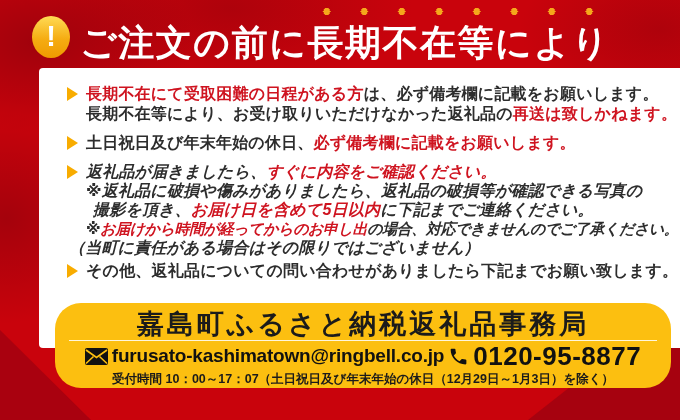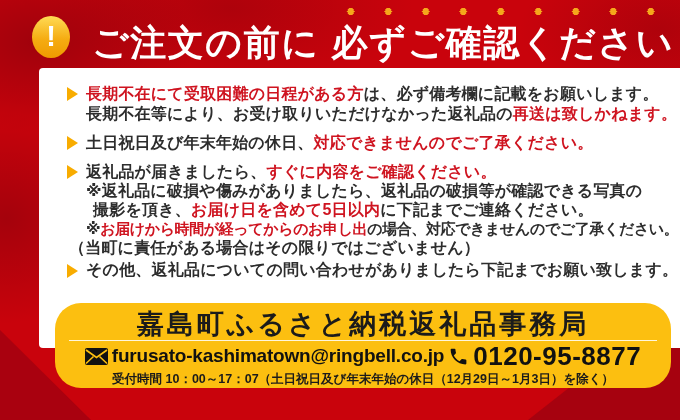--- a/index.html
+++ b/index.html
@@ -20,32 +20,32 @@
     clip-path:polygon(100% 8%,100% 100%,20% 100%);}
 
   
   .header{position:absolute;left:0;top:0;width:680px;height:68px;z-index:3;}
   .badge{position:absolute;left:32px;top:16px;width:38px;height:42px;border-radius:50%;
     background:linear-gradient(180deg,#ffdb55 0%,#f5ac12 55%,#ef9a00 100%);
     display:flex;align-items:center;justify-content:center;}
   .badge span{color:#fff;font-weight:bold;font-size:29px;line-height:1;transform:translateY(-1px);}
   .title{position:absolute;left:80px;top:6px;white-space:nowrap;color:#fff;font-weight:bold;
     font-size:36px;letter-spacing:1.5px;}
-  .title .plain,.title .emph{display:inline-block;padding-top:13px;margin-left:12px;}
+  .title .plain,.title .emph{display:inline-block;padding-top:13px;}
   .title .emph{background-image:radial-gradient(circle 3.5px at 50% 5.5px,#f5a71b 99%,rgba(245,167,27,0) 100%);
     background-size:37.5px 12px;background-repeat:repeat-x;background-position:0 0;}
 
   
   .panel{position:absolute;left:15px;top:68px;width:650px;height:280px;background:#fff;border-radius:4px;
     z-index:2;box-sizing:border-box;padding:16px 10px 0 28px;margin-left:24px;}
   .notice-block + .notice-block{margin-top:9px;}
-  .notice-block:nth-child(4){margin-top:4px;font-family:Liberation Mono, monospace;}
+  .notice-block:nth-child(4){margin-top:4px;}
   .notice-line{display:flex;align-items:flex-start;line-height:20px;font-size:16px;font-weight:bold;
     color:#2d2d2d;letter-spacing:.2px;white-space:nowrap;}
-  .notice-block:nth-child(3) .notice-line{line-height:19px;}
+  .notice-block:nth-child(3) .notice-line{line-height:19px;font-style:italic;}
   .tri{flex:none;width:0;height:0;margin:3px 8px 0 0;
     border-top:7px solid transparent;border-bottom:7px solid transparent;border-left:11px solid #f8ac00;}
   .ind1{padding-left:19px;}
   .ind2{padding-left:26px;}
   .ind-1{padding-left:2px;}
   .tight{font-size:15px;letter-spacing:-.4px;}
   .seg-red{color:#cf1420;}
   .seg-black{color:#2d2d2d;}
 
   
@@ -65,39 +65,39 @@
 <div class="stage">
   <div class="texture"></div>
   <div class="wedge-bl"></div>
   <div class="wedge-br"></div>
 
   <div class="header">
     <div class="badge">
       <span>!</span>
     </div>
     <div class="title">
-      <span class="plain">ご注文の前に</span><span class="emph">必ずご確認ください</span>
+      <span class="plain">ご注文の前に</span><span class="emph">長期不在等により</span>
     </div>
   </div>
 
   <div class="panel">
     <div>
         <div class="notice-block">
           <div class="notice-line ind0">
             <span class="tri"></span>
             <span><span class="seg-red">長期不在にて受取困難の日程がある方</span><span class="seg-black">は、必ず備考欄に記載をお願いします。</span></span>
           </div>
           <div class="notice-line ind1">
             <span><span class="seg-black">長期不在等により、お受け取りいただけなかった返礼品の</span><span class="seg-red">再送は致しかねます。</span></span>
           </div>
         </div>
         <div class="notice-block">
           <div class="notice-line ind0">
             <span class="tri"></span>
-            <span><span class="seg-black">土日祝日及び年末年始の休日、</span><span class="seg-red">対応できませんのでご了承ください。</span></span>
+            <span><span class="seg-black">土日祝日及び年末年始の休日、</span><span class="seg-red">必ず備考欄に記載をお願いします。</span></span>
           </div>
         </div>
         <div class="notice-block">
           <div class="notice-line ind0">
             <span class="tri"></span>
             <span><span class="seg-black">返礼品が届きましたら、</span><span class="seg-red">すぐに内容をご確認ください。</span></span>
           </div>
           <div class="notice-line ind1">
             <span><span class="seg-black">※返礼品に破損や傷みがありましたら、返礼品の破損等が確認できる写真の</span></span>
           </div>

